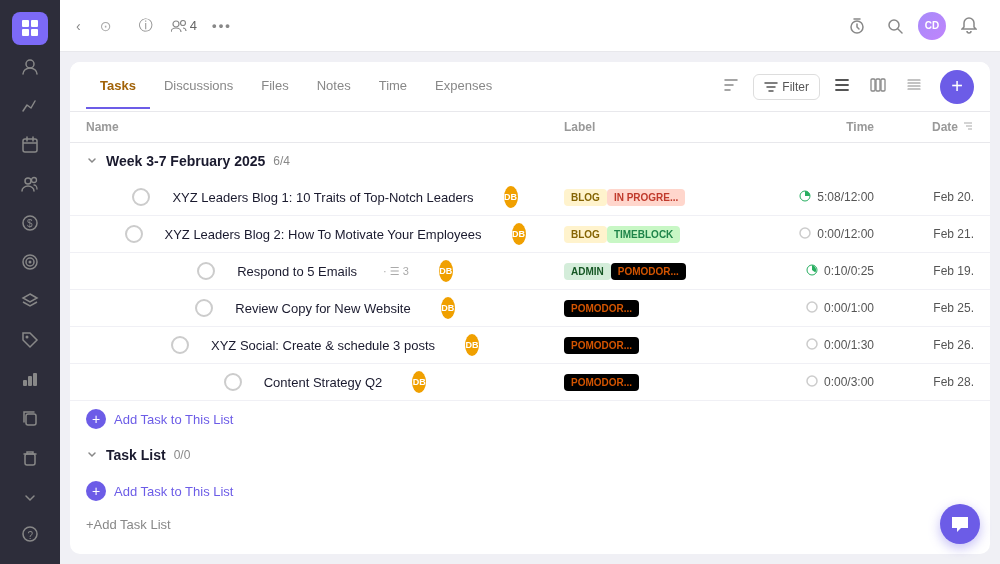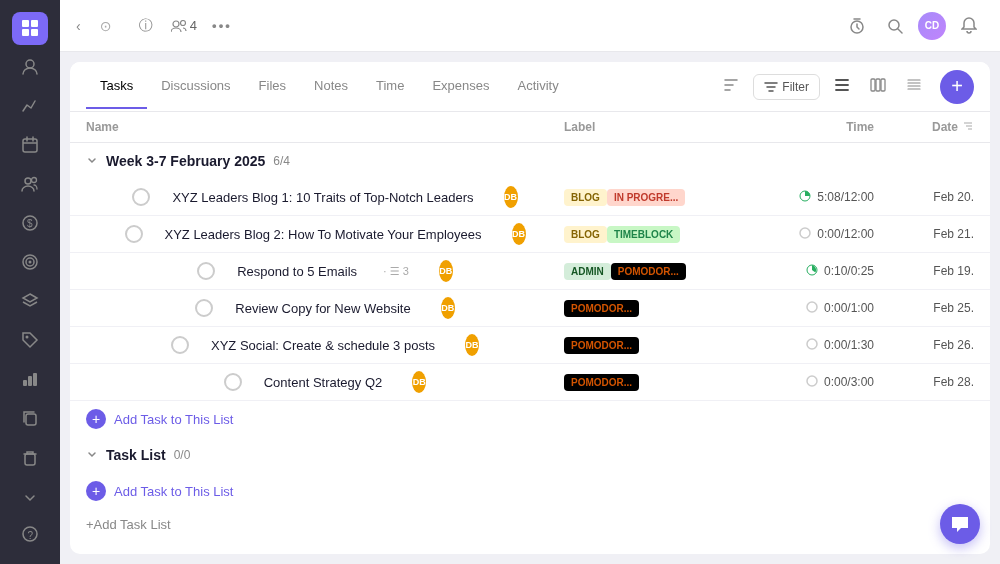--- a/index.html
+++ b/index.html
@@ -22,21 +22,21 @@
     .topbar-icon { color: #888; cursor: pointer; font-size: 16px; width: 30px; height: 30px; display: flex; align-items: center; justify-content: center; border-radius: 6px; }
     .avatar-circle { width: 28px; height: 28px; border-radius: 50%; background: linear-gradient(135deg, #a78bfa, #c084fc); display: flex; align-items: center; justify-content: center; font-size: 10px; color: white; font-weight: 600; }
     .member-count { display: flex; align-items: center; gap: 3px; color: #666; font-size: 13px; }
 
     
     .content { flex: 1; background: white; margin: 10px; border-radius: 10px; overflow: hidden; display: flex; flex-direction: column; }
 
     
     .tabbar { display: flex; align-items: center; padding: 0 16px; border-bottom: 1px solid #e8e8ec; background: white; height: 50px; gap: 0; }
     .tab { padding: 14px 14px; font-size: 13px; color: #888; cursor: pointer; border-bottom: 2px solid transparent; white-space: nowrap; }
-    .tab.active { color: #000000; border-bottom: 2px solid #6c5ce7; font-weight: 400; }
+    .tab.active { color: #a16207; border-bottom: 2px solid #6c5ce7; font-weight: 700; }
     .tabbar-actions { margin-left: auto; display: flex; align-items: center; gap: 8px; }
     .tabbar-btn { background: none; border: 1px solid #ddd; border-radius: 6px; padding: 5px 10px; font-size: 12px; color: #555; cursor: pointer; display: flex; align-items: center; gap: 4px; }
     .icon-btn { background: none; border: none; color: #888; cursor: pointer; font-size: 16px; padding: 4px 6px; border-radius: 4px; }
     .plus-btn { width: 34px; height: 34px; background: #6c5ce7; border-radius: 50%; border: none; color: white; font-size: 20px; cursor: pointer; display: flex; align-items: center; justify-content: center; margin-left: 4px; }
 
     
     .table-area { flex: 1; overflow-y: auto; padding: 0; }
     .table-header { display: grid; grid-template-columns: 1fr 180px 130px 100px; padding: 8px 16px; border-bottom: 1px solid #e8e8ec; background: white; position: sticky; top: 0; z-index: 10; }
     .th { font-size: 12px; font-weight: 600; color: #999; text-transform: none; }
     .th.right { text-align: right; }
@@ -230,21 +230,20 @@
 
   <div class="content">
 
     <div class="tabbar">
       <div class="tab active">Tasks</div>
       <div class="tab">Discussions</div>
       <div class="tab">Files</div>
       <div class="tab">Notes</div>
       <div class="tab">Time</div>
       <div class="tab">Expenses</div>
-      <div class="tab">Activity</div>
       <div class="tabbar-actions">
         <button class="icon-btn" title="Sort">
           <svg width="16" height="14" viewBox="0 0 16 14" fill="none">
               <line x1="2" y1="2" x2="14" y2="2" stroke="#888" stroke-width="1.5" stroke-linecap="round"></line>
               <line x1="2" y1="7" x2="10" y2="7" stroke="#888" stroke-width="1.5" stroke-linecap="round"></line>
               <line x1="2" y1="12" x2="7" y2="12" stroke="#888" stroke-width="1.5" stroke-linecap="round"></line>
             </svg>
         </button>
         <button class="tabbar-btn">
           <svg width="14" height="12" viewBox="0 0 14 12" fill="none">

